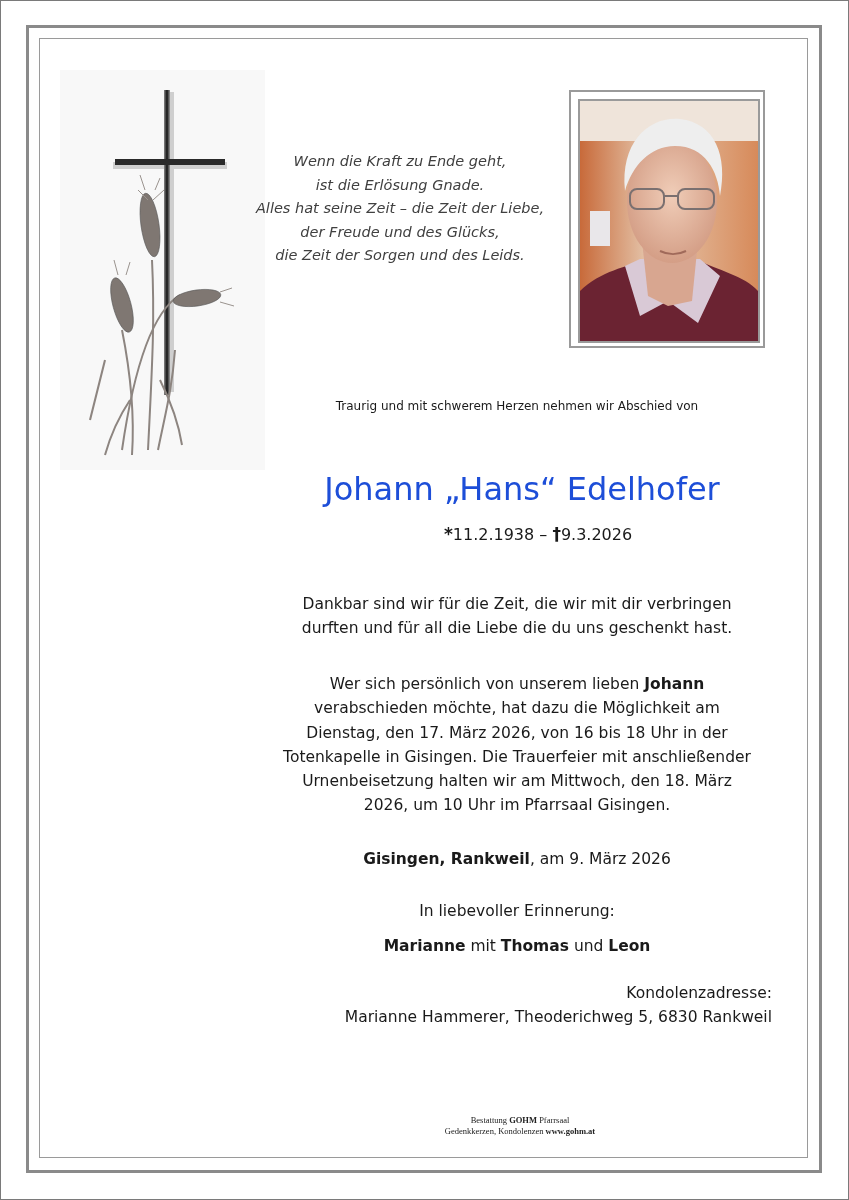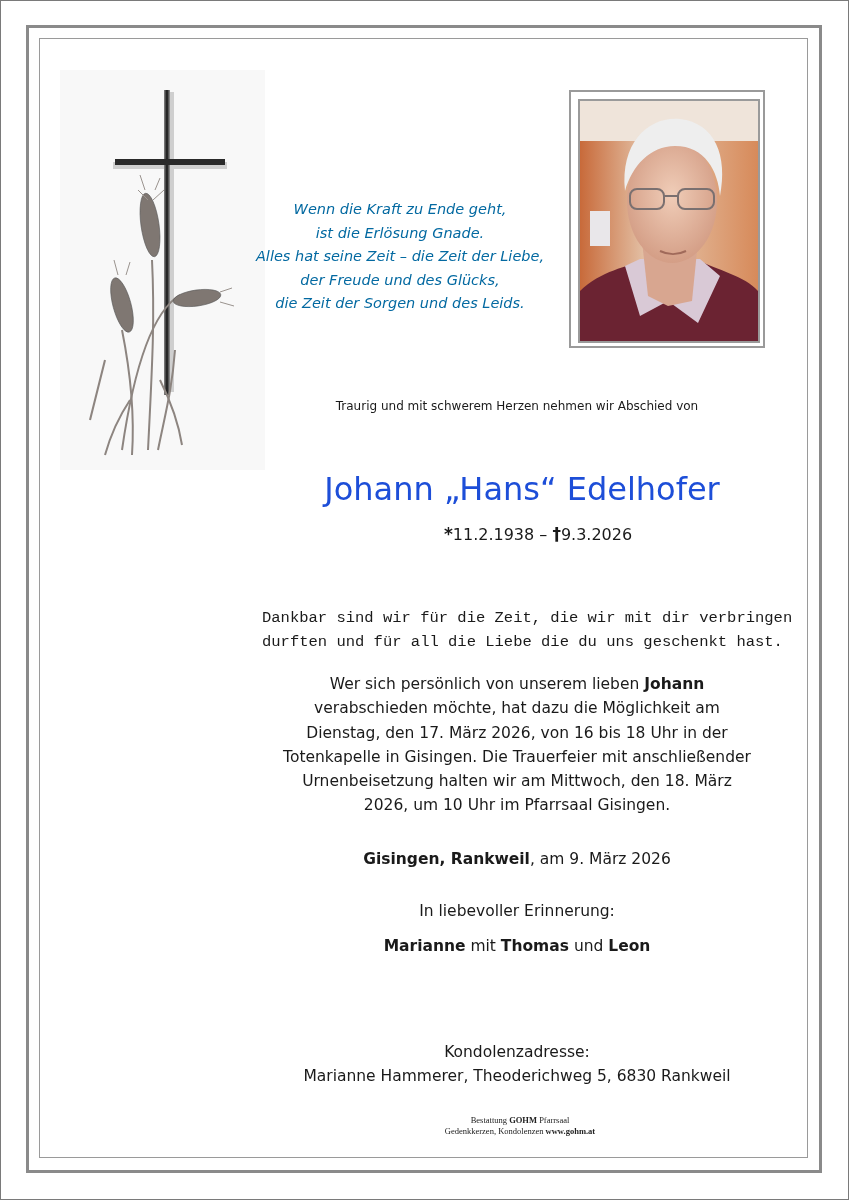--- a/index.html
+++ b/index.html
@@ -6,42 +6,42 @@
   body { width:849px; height:1200px; position:relative; overflow:hidden;
          font-family:"DejaVu Sans", "Liberation Sans", sans-serif; color:#1a1a1a; }
   .outer-border { position:absolute; left:0; top:0; width:847px; height:1198px; border:1px solid #7a7a7a; }
   .thick-border { position:absolute; left:26px; top:25px; width:790px; height:1142px; border:3px solid #8a8a8a; }
   .inner-border { position:absolute; left:39px; top:38px; width:767px; height:1118px; border:1px solid #9a9a9a; }
 
   .emblem { position:absolute; left:60px; top:70px; width:205px; height:400px; background:#f8f8f8; }
   .emblem svg { width:100%; height:100%; }
 
   .poem { position:absolute; left:245px; top:150px; width:310px; text-align:center;
-          font-style:italic; font-size:14.5px; line-height:23.5px; color:#0369a1;margin-top:48px; }
+          font-style:italic; font-size:14.5px; line-height:23.5px; color:#404040; }
   .poem div { white-space:nowrap; }
 
   .photo-frame { position:absolute; left:569px; top:90px; width:196px; height:258px;
                  border:2px solid #9a9a9a; background:#fff; box-sizing:border-box; }
   .photo { position:absolute; left:7px; top:7px; width:178px; height:240px; overflow:hidden;
            border:2px solid #9a9a9a; box-sizing:content-box; }
   .photo svg { width:100%; height:100%; display:block; }
 
   .intro { position:absolute; left:262px; top:399px; width:510px; text-align:center; font-size:12px; white-space:nowrap; }
   .name { position:absolute; left:262px; top:470px; width:520px; text-align:center; font-size:32px; white-space:nowrap; color:#1d4ed8; }
   .dates { position:absolute; left:278px; top:524px; width:520px; text-align:center; font-size:16px; white-space:nowrap; }
   .dates .sym { font-weight:bold; font-size:17px; }
 
   .para { position:absolute; left:262px; width:510px; text-align:center; font-size:15.5px; line-height:24.3px; }
   .para div { white-space:nowrap; }
-  .p1 { top:606px;font-family:Liberation Mono, monospace; }
+  .p1 { top:592px; }
   .p2 { top:672px; }
   .place { top:847px; }
   .memory { top:899px; }
   .family { top:934px; }
-  .condol { top:1040px; }
+  .condol { top:981px;text-align:right; }
 
   .footer { position:absolute; left:380px; top:1115px; width:280px; text-align:center;
             font-family:"Liberation Serif", "DejaVu Serif", serif; font-size:8.5px; line-height:11px; color:#222; }
   b { font-weight:bold;margin-top:40px; }
 </style>
 </head>
 <body>
 
 <div class="outer-border"></div>
 <div class="thick-border"></div>

